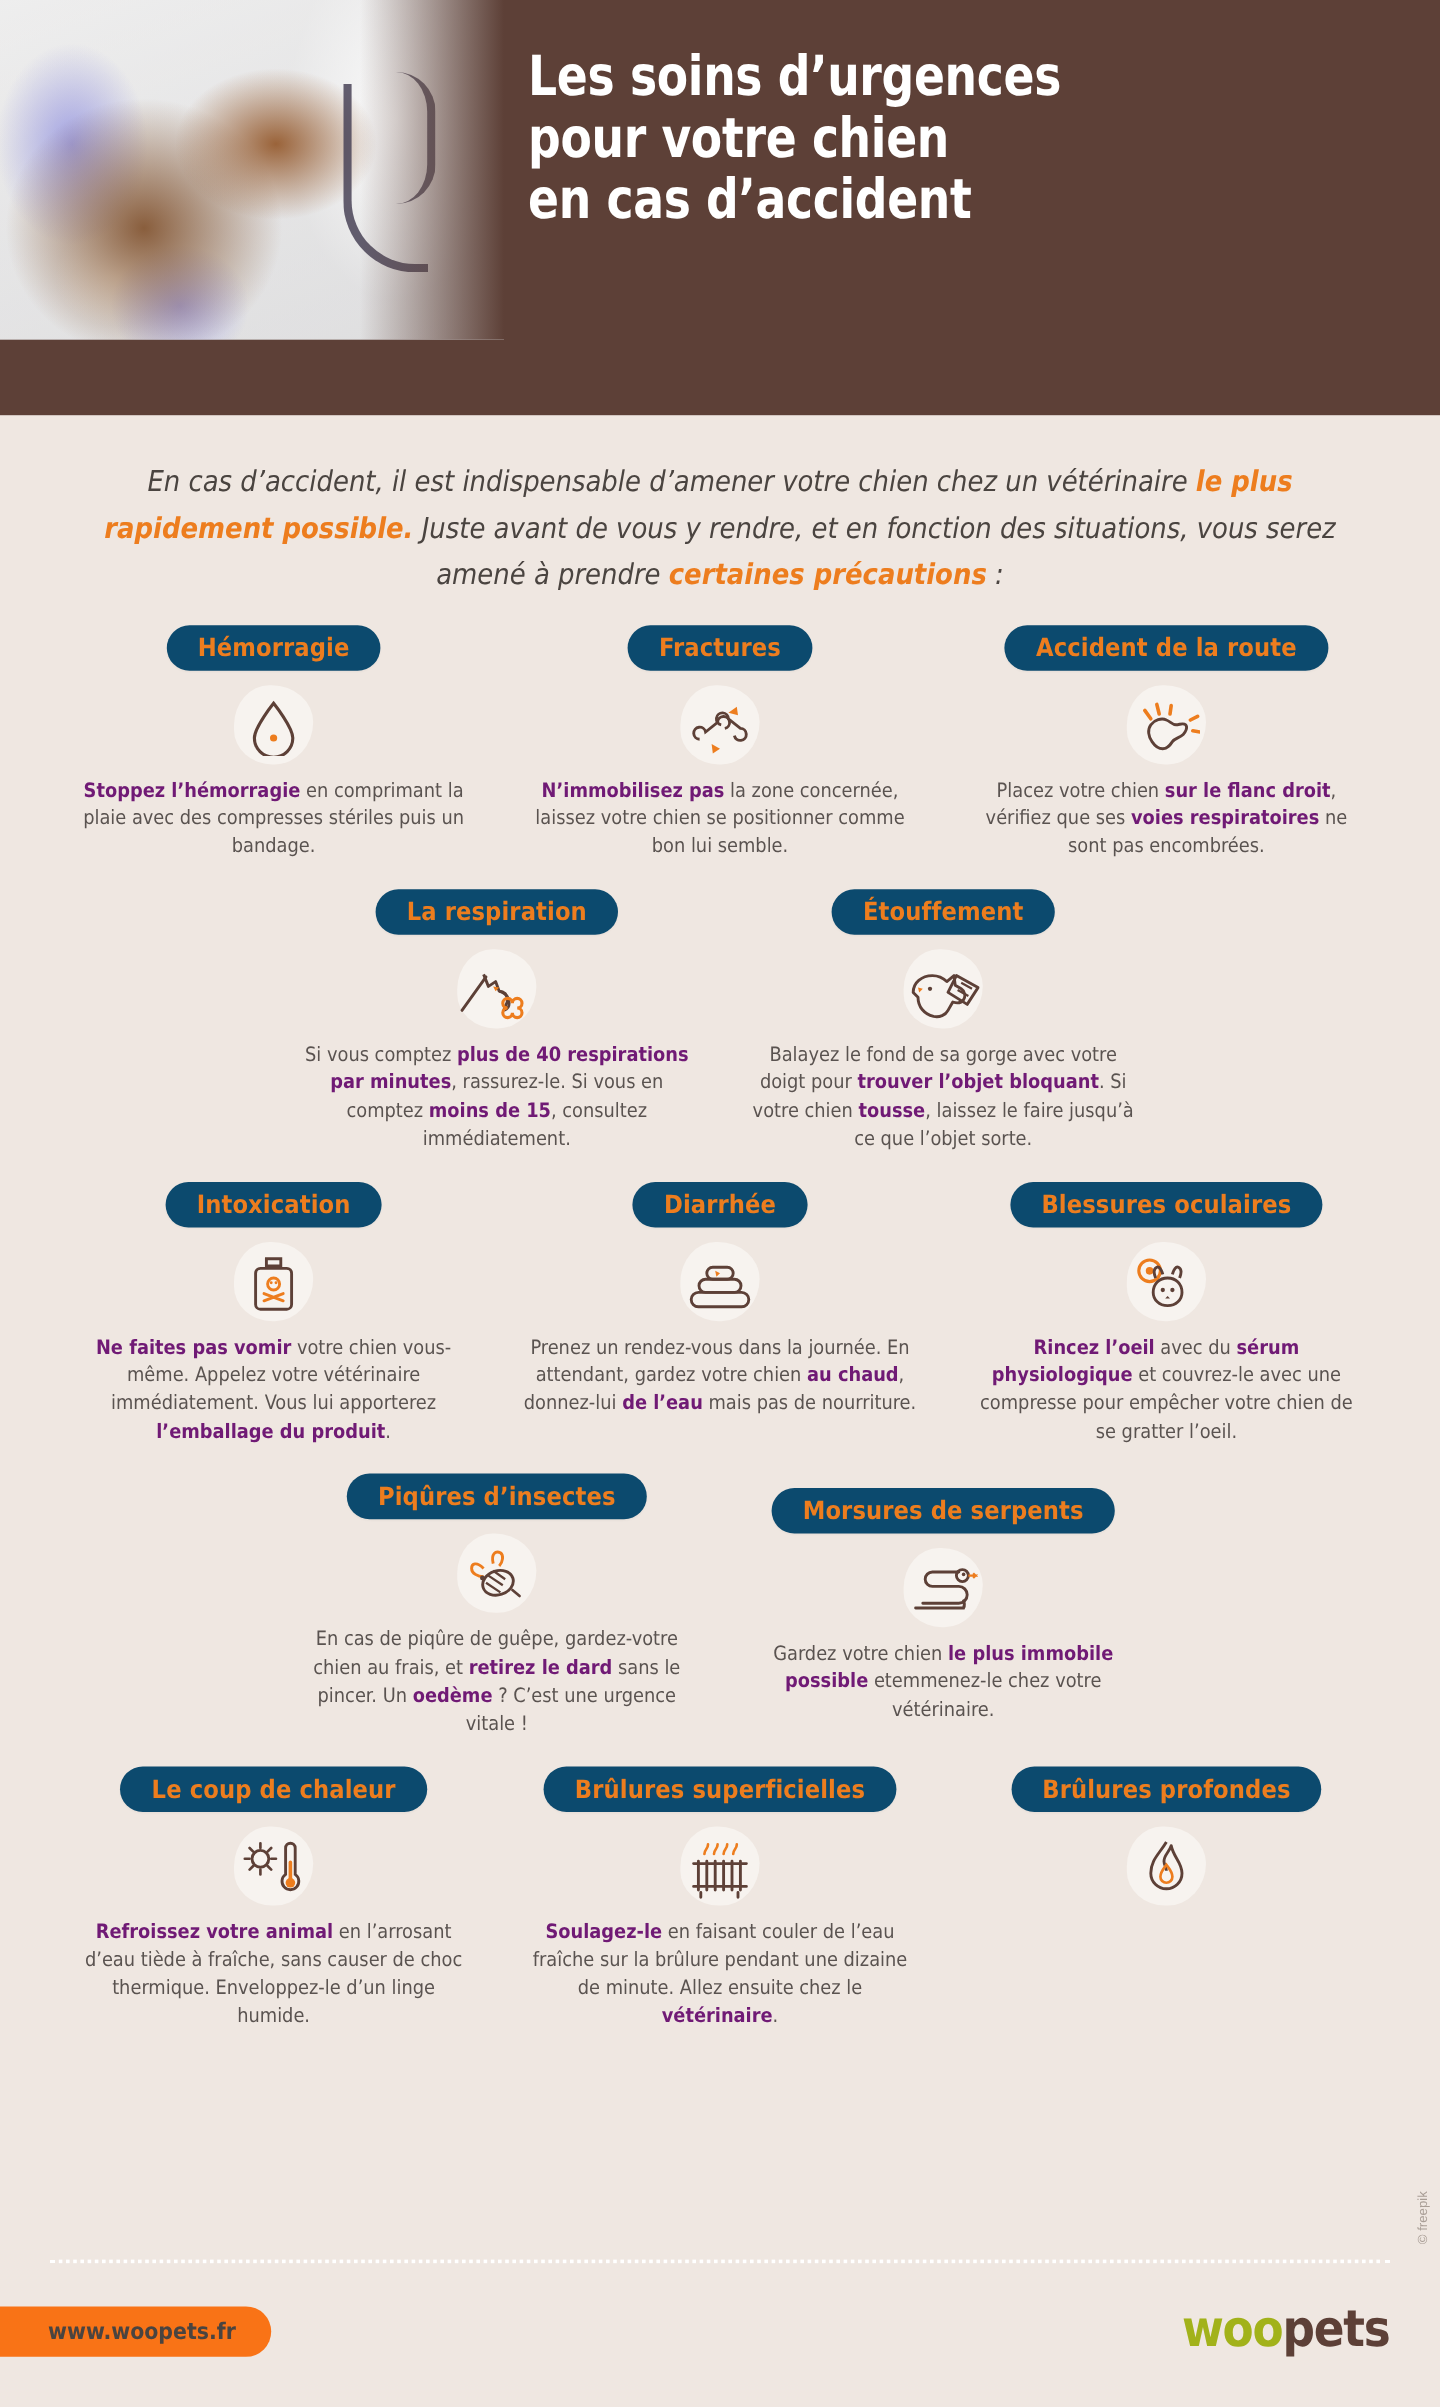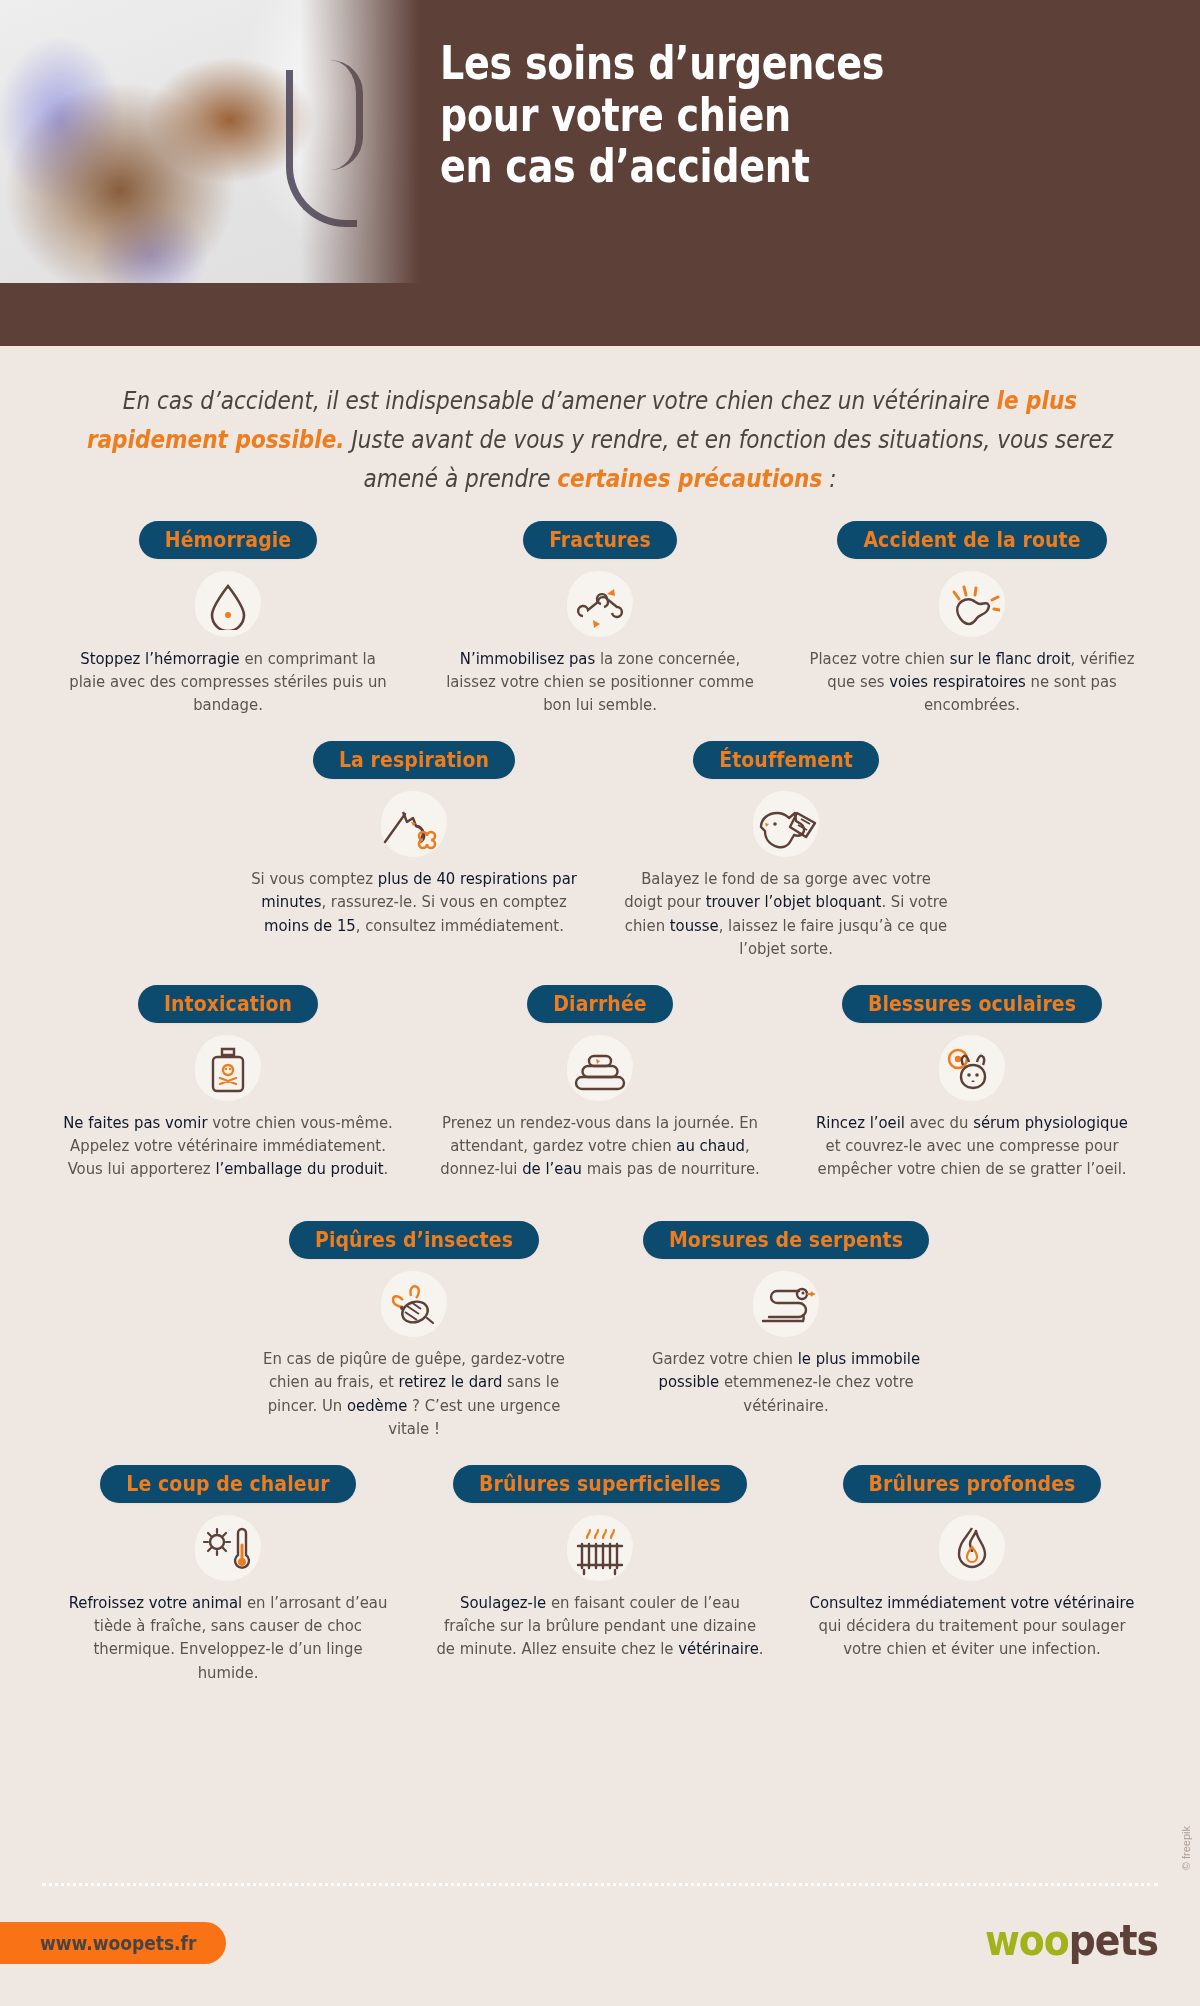--- a/index.html
+++ b/index.html
@@ -84,21 +84,21 @@
   .icon-blob{
     position:absolute; left:6px; top:2px; width:66px;height:66px;
     background:#f7f3ef; border-radius:46% 54% 50% 50% / 52% 48% 55% 45%;
   }
   .icon-wrap svg{position:relative;z-index:2;}
   .desc{
     text-align:center; font-size:16.5px; line-height:1.42;
     color:#5a5350; max-width:330px;
     font-family:"DejaVu Sans Condensed","Liberation Sans", sans-serif;
   }
-  .desc b{color:#0f172a; font-weight:normal;}
+  .desc b{color:#701a75; font-weight:bold;}
 
   
   .dotted{
     position:absolute; left:42px; right:42px; bottom:120px;
     border-top:3px dotted #ffffff; height:0;
   }
   .footer{
     position:absolute; left:0; bottom:0; width:1200px; height:104px;
   }
   .url-pill{
@@ -255,21 +255,21 @@
               <path d="M20 20 c-2-5-1-8 1-9 2-1 4 2 5 6" fill="none" stroke="#5d4037" stroke-width="2.4"></path>
               <path d="M40 20 c2-5 1-8-1-9-2-1-4 2-5 6" fill="none" stroke="#5d4037" stroke-width="2.4"></path>
               <circle cx="26" cy="30" r="1.8" fill="#5d4037"></circle>
               <circle cx="34" cy="30" r="1.8" fill="#5d4037"></circle>
               <path d="M30 35 l-2 2 4 0z" fill="#5d4037"></path>
             </svg>
           </div>
           <div class="desc"><b>Rincez l’oeil</b> avec du <b>sérum physiologique</b> et couvrez-le avec une compresse pour empêcher votre chien de se gratter l’oeil.</div>
         </div>
       </div>
-      <div class="row cols2" style="margin-top: 40px;">
+      <div class="row cols2" style="margin-top: 24px; align-items: center;">
         <div class="card">
           <div class="pill">Piqûres d’insectes</div>
           <div class="icon-wrap">
             <div class="icon-blob"></div>
             <svg width="58" height="48" viewBox="0 0 58 48">
               <ellipse cx="30" cy="30" rx="13" ry="10" fill="none" stroke="#5d4037" stroke-width="2.4" transform="rotate(-18 30 30)"></ellipse>
               <path d="M22 24 l12 8M20 30 l12 8M26 20 l10 7" stroke="#5d4037" stroke-width="1.9"></path>
               <path d="M18 18 c-6-6-10-4-10 0 0 4 5 7 10 7" fill="none" stroke="#ED7D1E" stroke-width="2.4"></path>
               <path d="M26 14 c-2-8 2-11 6-9 3 2 2 8-1 11" fill="none" stroke="#ED7D1E" stroke-width="2.4"></path>
               <path d="M42 36 l6 5" stroke="#5d4037" stroke-width="2.2" stroke-linecap="round"></path>
@@ -329,21 +329,20 @@
         </div>
         <div class="card">
           <div class="pill">Brûlures profondes</div>
           <div class="icon-wrap">
             <div class="icon-blob"></div>
             <svg width="44" height="50" viewBox="0 0 44 50">
               <path d="M22 3 C16 13 9 18 9 29 a13 13 0 0 0 26 0 C35 20 28 16 26 6 c-2 6-6 8-6 13 0 3 2 5 2 8" fill="none" stroke="#5d4037" stroke-width="2.4" stroke-linejoin="round"></path>
               <path d="M22 22 c-3 4-5 6-5 10 a5 5 0 0 0 10 0 c0-4-2-6-5-10z" fill="none" stroke="#ED7D1E" stroke-width="2.2"></path>
             </svg>
           </div>
-          <div class="desc"><b>Consultez immédiatement votre vétérinaire</b> qui décidera du traitement pour soulager votre chien et éviter une infection.</div>
         </div>
       </div>
     </div>
 
   <div class="dotted"></div>
   <div class="credit">© freepik</div>
 
   <div class="footer">
     <div class="url-pill">www.woopets.fr</div>
     <div class="logo">

